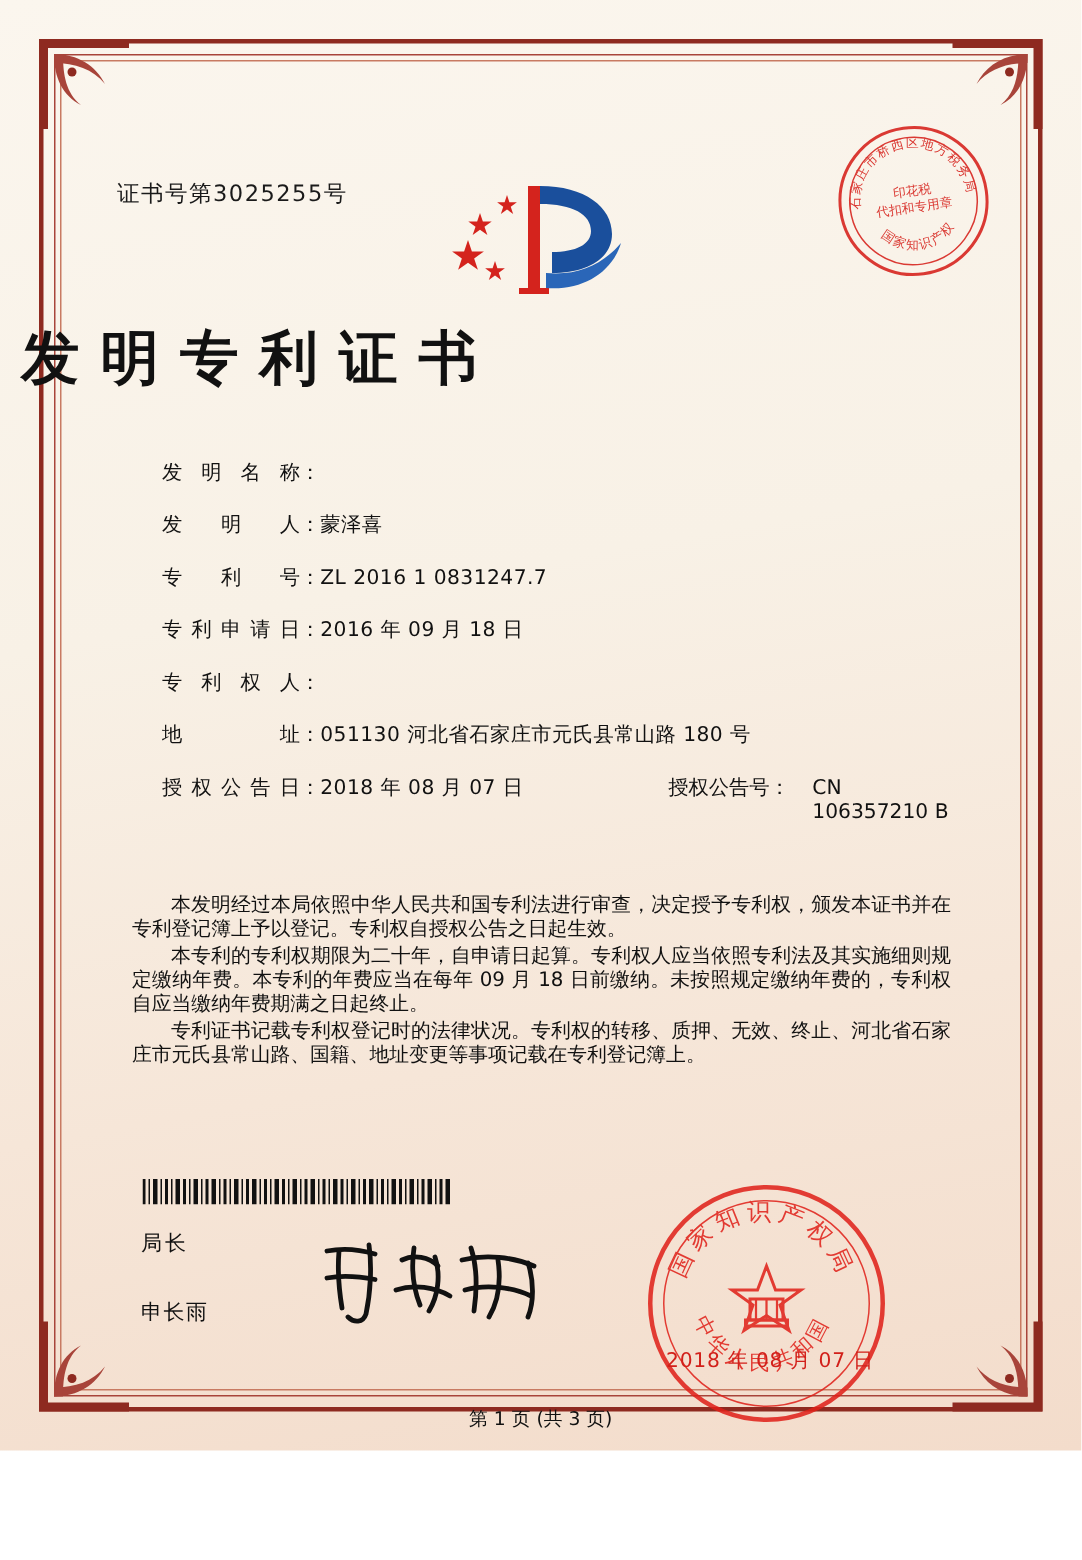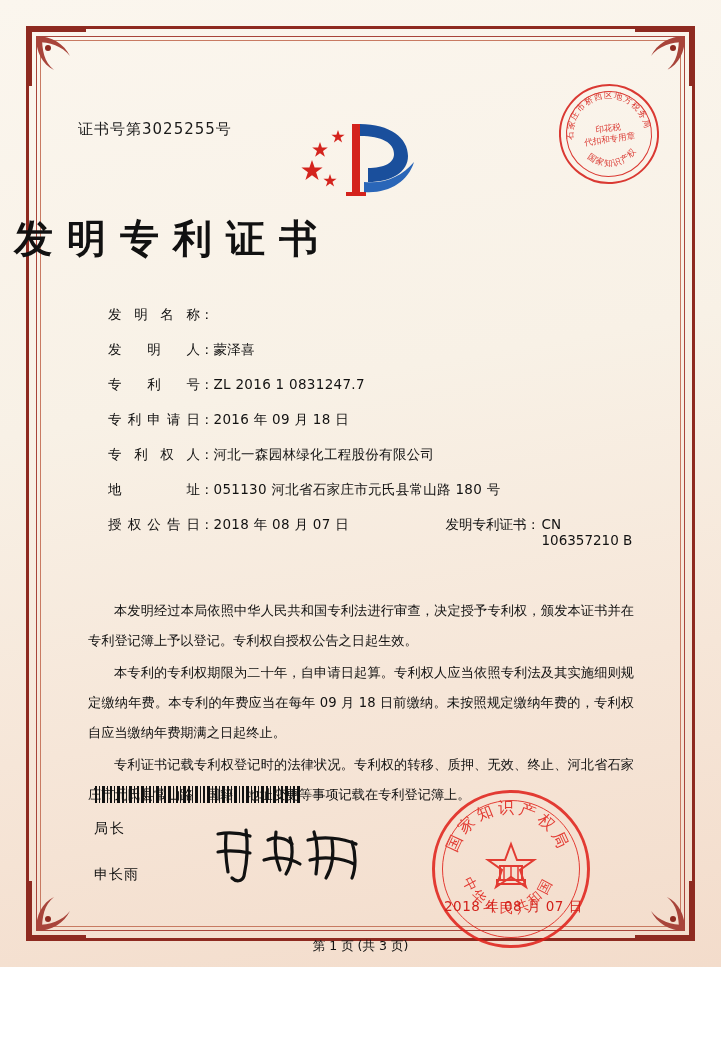--- a/index.html
+++ b/index.html
@@ -167,21 +167,21 @@
     flex: 1 1 auto;
   }
 
   
   .body-text {
     position: absolute;
     left: 88px;
     top: 596px;
     width: 546px;
     font-size: 13.2px;
-    line-height: 30px;
+    line-height: 16px;
     color: #111;
     text-align: justify;
   }
   .body-text p {
     margin: 0 0 2px 0;
     text-indent: 26px;
   }
 
   
   .barcode {
@@ -359,32 +359,31 @@
       <span class="value">ZL 2016 1 0831247.7</span>
     </div>
     <div class="row">
       <span class="label">专利申请日</span>
       <span class="colon">：</span>
       <span class="value">2016 年 09 月 18 日</span>
     </div>
     <div class="row">
       <span class="label">专利权人</span>
       <span class="colon">：</span>
-      <span class="value">河北一森园林绿化工程股份有限公司</span>
     </div>
     <div class="row">
       <span class="label">地址</span>
       <span class="colon">：</span>
       <span class="value">051130 河北省石家庄市元氏县常山路 180 号</span>
     </div>
     <div class="row two-col">
       <span class="label">授权公告日</span>
       <span class="colon">：</span>
       <span class="value">2018 年 08 月 07 日</span>
-      <span class="label2">发明专利证书：</span>
+      <span class="label2">授权公告号：</span>
       <span class="value2">CN 106357210 B</span>
     </div>
   </div>
 
   <div class="body-text">
     <p>本发明经过本局依照中华人民共和国专利法进行审查，决定授予专利权，颁发本证书并在专利登记簿上予以登记。专利权自授权公告之日起生效。</p>
     <p>本专利的专利权期限为二十年，自申请日起算。专利权人应当依照专利法及其实施细则规定缴纳年费。本专利的年费应当在每年 09 月 18 日前缴纳。未按照规定缴纳年费的，专利权自应当缴纳年费期满之日起终止。</p>
     <p>专利证书记载专利权登记时的法律状况。专利权的转移、质押、无效、终止、河北省石家庄市元氏县常山路、国籍、地址变更等事项记载在专利登记簿上。</p>
   </div>
 

